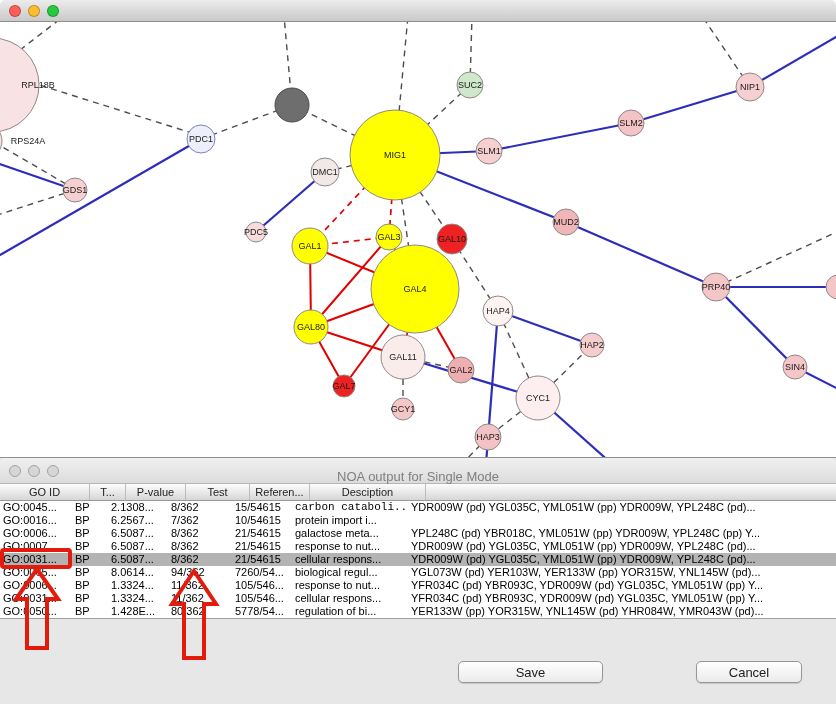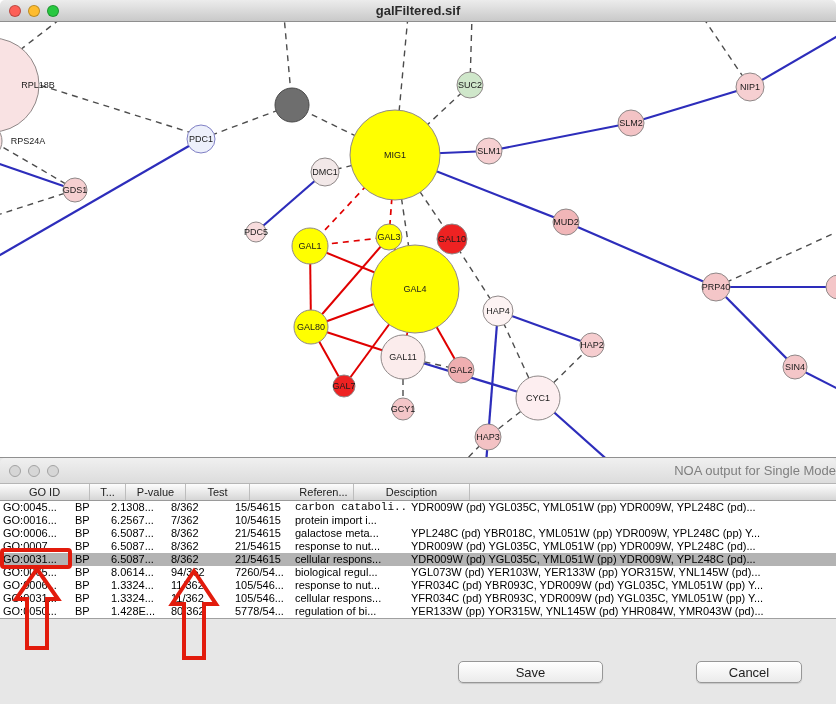--- a/index.html
+++ b/index.html
@@ -15,21 +15,21 @@
   .tl{position:absolute;top:5px;width:12px;height:12px;border-radius:50%;
     border:1px solid rgba(0,0,0,.25);box-sizing:border-box;}
   .tl.c1{left:9px;} .tl.c2{left:28px;} .tl.c3{left:47px;}
   #graph-wrap{position:absolute;top:22px;left:0;width:836px;height:435px;
     background:#fff;overflow:hidden;}
   #graph-wrap svg text{font-family:"Liberation Sans",sans-serif;font-size:9px;fill:#1a1a1a;}
   
   #noa-window{top:457px;height:247px;background:#e7e7e7;border-top:1px solid #909090;box-sizing:border-box;}
   .titlebar2{position:relative;height:26px;background:linear-gradient(#f0f0f0,#dcdcdc);
     border-bottom:1px solid #b5b5b5;border-radius:5px 5px 0 0;box-sizing:border-box;}
-  .titlebar2 .title{position:absolute;left:0;right:0;top:5px;text-align:right;
+  .titlebar2 .title{position:absolute;left:0;right:0;top:11px;text-align:center;
     font-size:13px;color:#7f7f7f;}
   .gl{position:absolute;top:7px;width:12px;height:12px;border-radius:50%;
     background:#d6d6d6;border:1px solid #a3a3a3;box-sizing:border-box;}
   .gl.c1{left:9px;} .gl.c2{left:28px;} .gl.c3{left:47px;}
   
   #results-table{position:absolute;top:26px;left:0;width:836px;background:#fff;
     border-bottom:1px solid #a0a0a0;}
   #table-header{display:flex;height:17px;background:linear-gradient(#fdfdfd,#d6d6d6);
     border-bottom:1px solid #9a9a9a;box-sizing:border-box;}
   .th{font-size:11px;line-height:16px;text-align:center;color:#222;
@@ -51,21 +51,20 @@
   .annot{stroke:var(--annot,#e21b0c);fill:none;stroke-width:4;stroke-linejoin:miter;}
 </style>
 </head>
 <body>
 
 <div class="win" id="top-window">
   <div class="titlebar">
     <span class="tl c1" style="background: rgb(253, 95, 87);"></span>
     <span class="tl c2" style="background: rgb(254, 188, 46);"></span>
     <span class="tl c3" style="background: rgb(40, 200, 64);"></span>
-    <span class="title">galFiltered.sif</span>
   </div>
   <div id="graph-wrap">
     <svg width="836" height="435" viewBox="0 0 836 435">
         <line x1="395" y1="133" x2="489" y2="129" stroke="#2d2dbb" stroke-width="2.2"></line>
         <line x1="489" y1="129" x2="631" y2="101" stroke="#2d2dbb" stroke-width="2.2"></line>
         <line x1="631" y1="101" x2="750" y2="65" stroke="#2d2dbb" stroke-width="2.2"></line>
         <line x1="750" y1="65" x2="848" y2="8" stroke="#2d2dbb" stroke-width="2.2"></line>
         <line x1="395" y1="133" x2="566" y2="200" stroke="#2d2dbb" stroke-width="2.2"></line>
         <line x1="566" y1="200" x2="716" y2="265" stroke="#2d2dbb" stroke-width="2.2"></line>
         <line x1="716" y1="265" x2="848" y2="265" stroke="#2d2dbb" stroke-width="2.2"></line>
@@ -180,21 +179,21 @@
     <span class="gl c3"></span>
     <span class="title">NOA output for Single Mode</span>
   </div>
 
   <div id="results-table">
     <div id="table-header">
         <div class="th" style="width: 90px;">GO ID</div>
         <div class="th" style="width: 36px;">T...</div>
         <div class="th" style="width: 60px;">P-value</div>
         <div class="th" style="width: 64px;">Test</div>
-        <div class="th" style="width: 60px; margin-left: 44px;">Referen...</div>
+        <div class="th" style="width: 60px;">Referen...</div>
         <div class="th" style="width: 116px;">Desciption</div>
       </div>
     <div id="table-body">
         <div class="tr">
           <div class="td" style="width: 72px;">GO:0045...</div>
           <div class="td" style="width: 36px;">BP</div>
           <div class="td" style="width: 60px;">2.1308...</div>
           <div class="td" style="width: 64px;">8/362</div>
           <div class="td" style="width: 60px;">15/54615</div>
           <div class="td" style="width: 116px; font-family: Liberation Mono, monospace;">carbon cataboli...</div>

